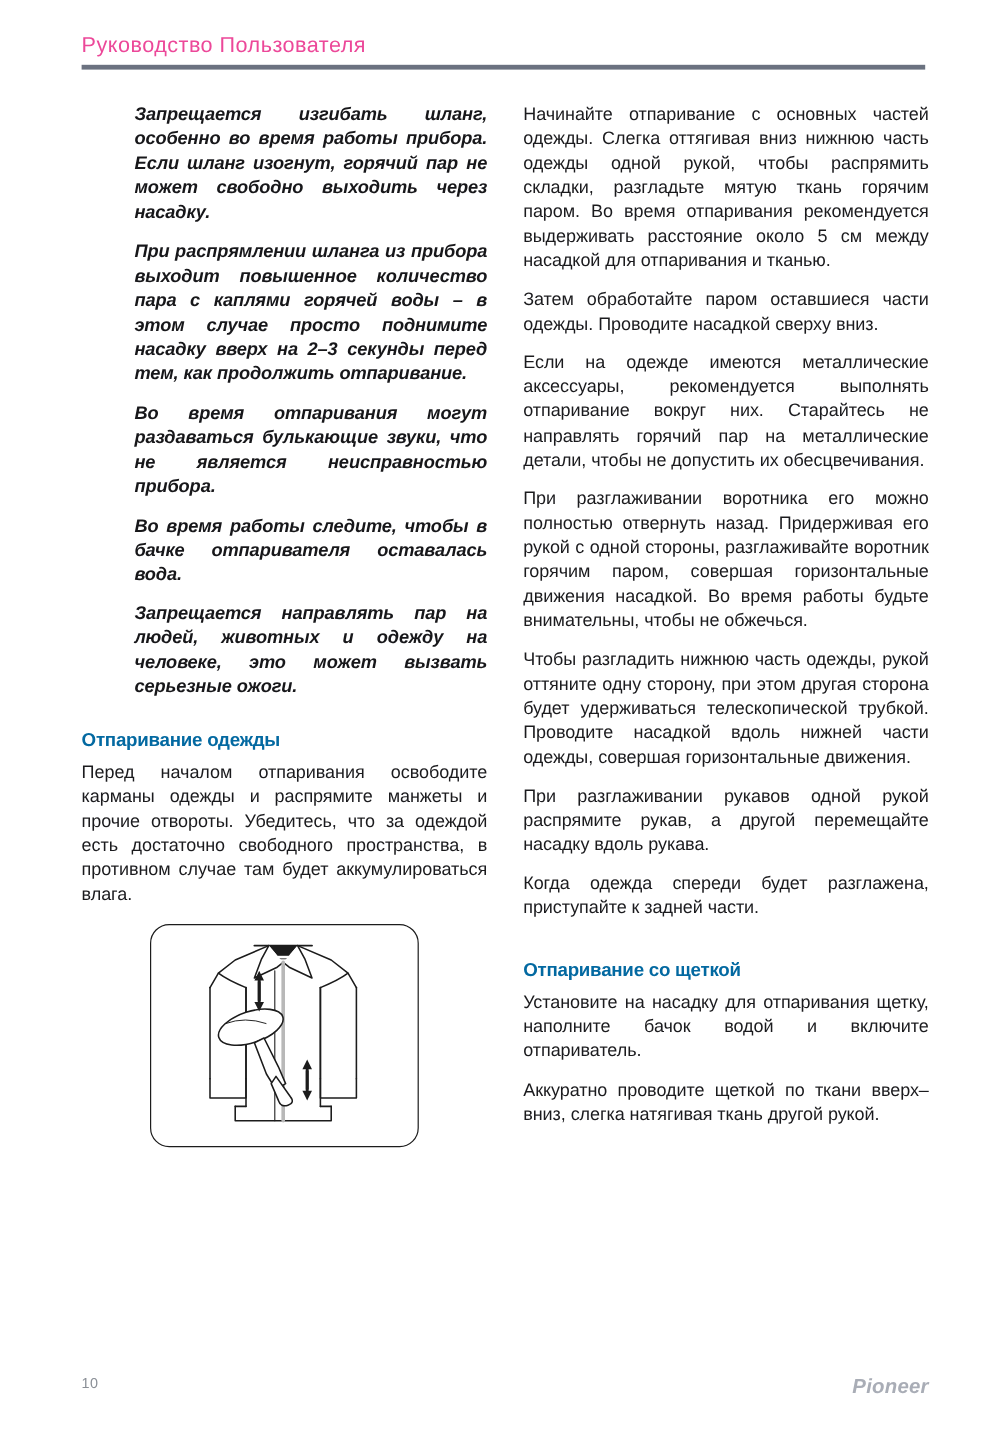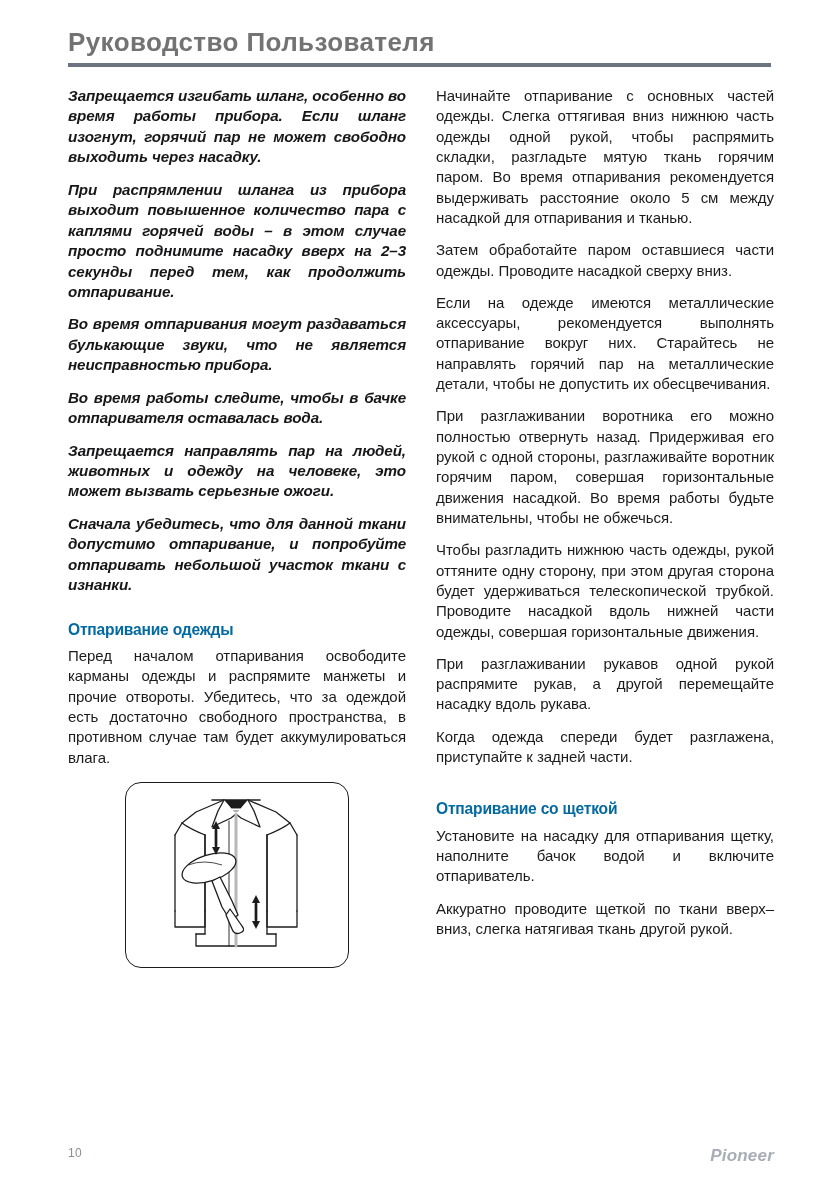--- a/index.html
+++ b/index.html
@@ -19,23 +19,23 @@
 
   
   .header {
     position: absolute;
     left: 68px;
     top: 28px;
     width: 703px;
   }
   .header-title {
     font-family: "Liberation Sans", sans-serif;
-    font-size: 26px;
-    font-weight: 700;
-    color: #737373;
+    font-size: 18px;
+    font-weight: 400;
+    color: #ec4899;
     letter-spacing: 0.4px;
     line-height: 1.1;
     white-space: nowrap;
   }
   .header-rule {
     margin-top: 6px;
     height: 4px;
     width: 703px;
     background: #6b7280;
   }
@@ -61,20 +61,21 @@
     font-family: "Liberation Sans", sans-serif;
     font-weight: bold;
     font-style: italic;
     font-size: 15.2px;
     line-height: 1.345;
     color: #17171a;
     text-align: justify;
     text-justify: inter-word;
     letter-spacing: -0.1px;
     margin-bottom: 12px;
+    margin-left: 44px;
   }
   .body-text {
     font-family: "Liberation Sans", sans-serif;
     font-weight: 400;
     font-size: 15px;
     line-height: 1.355;
     color: #1b1b1e;
     text-align: justify;
     text-justify: inter-word;
     letter-spacing: -0.05px;
@@ -144,21 +145,20 @@
   </div>
 
   <div class="columns">
 
     <div class="col">
       <p class="warn">Запрещается изгибать шланг, особенно во время работы прибора. Если шланг изогнут, горячий пар не может свободно выходить через насадку.</p>
       <p class="warn">При распрямлении шланга из прибора выходит повышенное количество пара с каплями горячей воды – в этом случае просто поднимите насадку вверх на 2–3 секунды перед тем, как продолжить отпаривание.</p>
       <p class="warn">Во время отпаривания могут раздаваться булькающие звуки, что не является неисправностью прибора.</p>
       <p class="warn">Во время работы следите, чтобы в бачке отпаривателя оставалась вода.</p>
       <p class="warn">Запрещается направлять пар на людей, животных и одежду на человеке, это может вызвать серьезные ожоги.</p>
-      <p class="warn">Сначала убедитесь, что для данной ткани допустимо отпаривание, и попробуйте отпаривать небольшой участок ткани с изнанки.</p>
 
       <div class="spacer-sm"></div>
 
       <div class="section-head">Отпаривание одежды</div>
 
       <p class="body-text">Перед началом отпаривания освободите карманы одежды и распрямите манжеты и прочие отвороты. Убедитесь, что за одеждой есть достаточно свободного пространства, в противном случае там будет аккумулироваться влага.</p>
 
       <div class="figure-wrap">
         <div class="figure-box">
           <svg width="221" height="183" viewBox="0 0 221 183" xmlns="http://www.w3.org/2000/svg">

